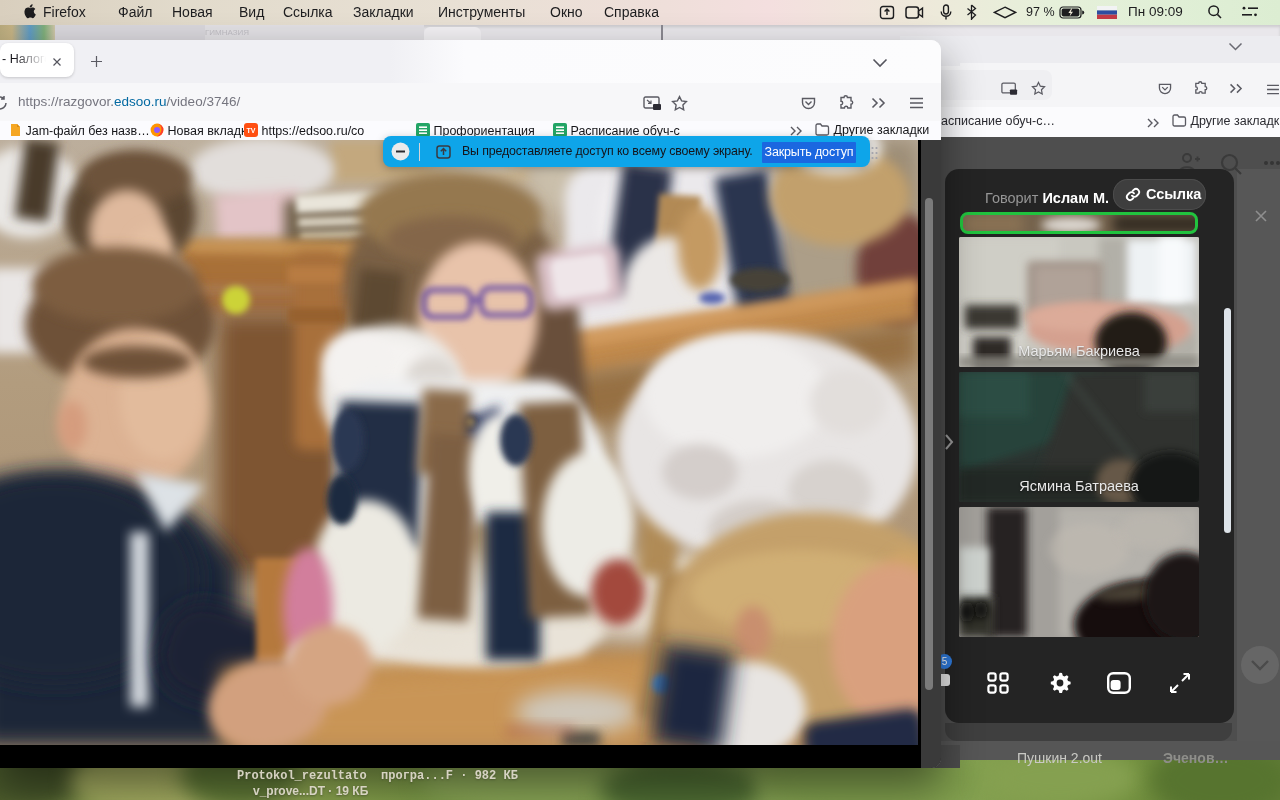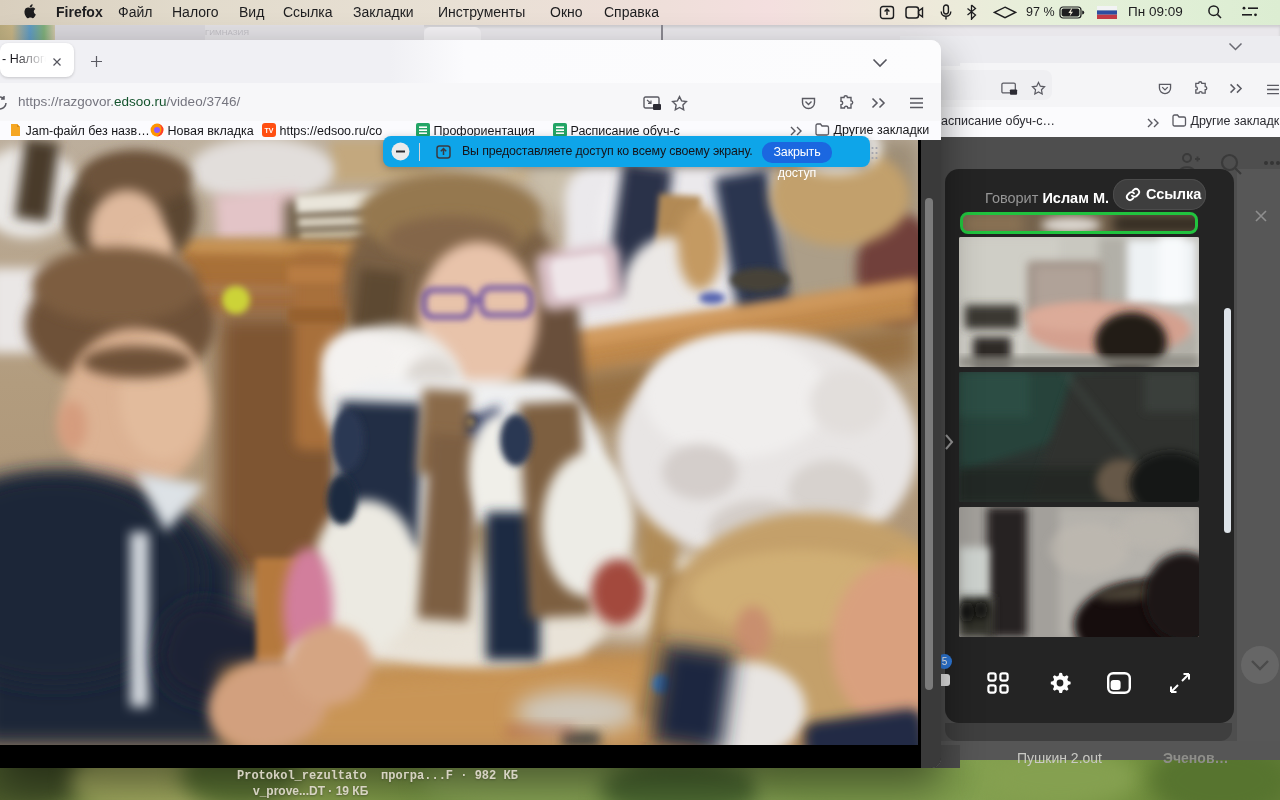--- a/index.html
+++ b/index.html
@@ -26,22 +26,22 @@
         background:linear-gradient(90deg,#f0f0f4 0,#f0f0f4 390px,#fbfbfd 465px,#fcfcfd 941px);}
   #tab{left:0;top:3px;width:74px;height:34px;background:#fff;border-radius:8px;
        box-shadow:0 1px 3px rgba(0,0,0,.18);font-size:12.5px;color:#15141a;}
   #toolbar{left:0;top:43px;width:941px;height:38px;background:#f7f7f9;}
   #bmbar{left:0;top:81px;width:941px;height:19px;background:#fbfbfe;font-size:12.5px;color:#16161a;}
   .bmi{position:absolute;top:2px;white-space:nowrap;}
   #content{left:0;top:100px;width:941px;height:628px;background:#000;border-radius:0 0 10px 0;overflow:hidden;}
   
   #notif{left:383px;top:136px;width:487px;height:31px;background:#0ea5e9;border-radius:8px;
          box-shadow:0 2px 8px rgba(0,0,0,.25);font-size:12.4px;color:#15141a;letter-spacing:-0.15px;}
-  #notifbtn{position:absolute;left:379px;top:6px;width:70px;height:21px;background:#1b67e0;
-            border-radius:10px;color:#fff;font-size:12.5px;text-align:center;line-height:21px;}
+  #notifbtn{position:absolute;left:379px;top:6px;width:94px;height:21px;background:#1b67e0;
+            border-radius:1px;color:#fff;font-size:12.5px;text-align:center;line-height:21px;}
   
   #bgwin{left:941px;top:28px;width:339px;height:772px;}
 </style>
 </head>
 <body>
 <div class="abs" id="wp">
   <div class="blob" style="left:-20px;top:0;width:110px;height:70px;background:#46552a;"></div>
   <div class="blob" style="left:70px;top:10px;width:120px;height:60px;background:#a3ab60;"></div>
   <div class="blob" style="left:180px;top:0;width:120px;height:70px;background:#5d7635;"></div>
   <div class="blob" style="left:420px;top:5px;width:220px;height:70px;background:#8aa656;"></div>
@@ -57,23 +57,23 @@
 <div class="abs" style="left:205px;top:25px;width:219px;height:15px;background:#e2e0e4;color:#c0bec4;font-size:8px;padding-top:3px;box-sizing:border-box;text-align:left;">ГИМНАЗИЯ</div>
 <div class="abs" style="left:424px;top:27px;width:57px;height:13px;background:#f2f0f3;border-radius:6px 6px 0 0;"></div>
 <div class="abs" style="left:661px;top:25px;width:2px;height:15px;background:#8a8890;"></div>
 
 <div class="abs" id="menubar">
   <span class="mi" style="left:23px;top:3px;">
     <svg width="13" height="16" viewBox="0 0 13 16">
         <path fill="#1d1d1f" d="M10.8 8.6c0-1.7 1.4-2.5 1.5-2.6-.8-1.2-2.1-1.4-2.5-1.4-1.1-.1-2.1.6-2.6.6-.5 0-1.4-.6-2.3-.6-1.2 0-2.3.7-2.9 1.8-1.2 2.1-.3 5.3.9 7 .6.9 1.3 1.8 2.2 1.8.9 0 1.2-.6 2.3-.6 1.1 0 1.4.6 2.3.6.9 0 1.5-.9 2.1-1.7.7-1 .9-1.9 1-2-.1 0-1.9-.8-2-2.9zM8.9 3.4c.5-.6.8-1.4.7-2.2-.7 0-1.6.5-2.1 1.1-.5.5-.9 1.4-.8 2.2.8.1 1.7-.5 2.2-1.1z"></path>
       </svg>
   </span>
-  <span class="mi" style="left:56px;font-weight:bold;">Firefox</span>
+  <span class="mi" style="left:43px;font-weight:normal;">Firefox</span>
   <span class="mi" style="left:118px;">Файл</span>
-  <span class="mi" style="left:172px;">Налого</span>
+  <span class="mi" style="left:172px;">Новая</span>
   <span class="mi" style="left:239px;">Вид</span>
   <span class="mi" style="left:283px;">Ссылка</span>
   <span class="mi" style="left:353px;">Закладки</span>
   <span class="mi" style="left:438px;">Инструменты</span>
   <span class="mi" style="left:550px;">Окно</span>
   <span class="mi" style="left:604px;">Справка</span>
 
   <span class="mi" style="left:879px;top:5px;">
       <svg width="16" height="15" viewBox="0 0 16 15">
         <rect x="1.5" y="1.5" width="13" height="12" rx="2.5" fill="none" stroke="#1d1d1f" stroke-width="1.4"></rect>
@@ -238,35 +238,37 @@
         <rect x="76" y="30" width="60" height="46" rx="3" fill="#b0a298" filter="url(#tb)"></rect>
         <ellipse cx="150" cy="92" rx="82" ry="26" fill="#d4a08f" filter="url(#tb)"></ellipse>
         <ellipse cx="120" cy="80" rx="55" ry="14" fill="#dcab99" filter="url(#tb)"></ellipse>
         <rect x="0" y="86" width="64" height="44" fill="#d6d4cd" filter="url(#tb)"></rect>
         <rect x="6" y="68" width="54" height="24" fill="#3a3833" filter="url(#tb)"></rect>
         <rect x="14" y="100" width="38" height="30" fill="#2f2c27" filter="url(#tb)"></rect>
         <ellipse cx="172" cy="105" rx="36" ry="30" fill="#201b19" filter="url(#tb)"></ellipse>
         <rect x="0" y="120" width="240" height="10" fill="#8a8880" filter="url(#tb)"></rect>
       </svg>
     </div>
+    <span class="abs" style="left:0;top:174px;width:268px;text-align:center;font-size:14.5px;color:#e8e8e8;text-shadow:0 1px 2px rgba(0,0,0,.5);">Марьям Бакриева</span>
 
     <div class="abs" id="th2" style="left:14px;top:203px;width:240px;height:130px;border-radius:2px;overflow:hidden;background:#31403c;">
       <svg width="240" height="130" viewBox="0 0 240 130">
         <rect width="240" height="130" fill="#343d3a"></rect>
         <polygon points="0,0 140,0 95,70 0,100" fill="#2e5248" filter="url(#tb)"></polygon>
         <rect x="0" y="0" width="70" height="45" fill="#356055" filter="url(#tb)"></rect>
         <polygon points="115,0 240,0 240,130 70,130" fill="#3b3b39" filter="url(#tb)"></polygon>
         <rect x="185" y="0" width="55" height="40" fill="#484d4a" filter="url(#tb)"></rect>
         <path d="M105,0 L185,100" stroke="#5d6b66" stroke-width="3" opacity="0.8" filter="url(#tb)"></path>
         <rect x="0" y="96" width="240" height="34" fill="#242624" opacity="0.65" filter="url(#tb)"></rect>
         <ellipse cx="162" cy="110" rx="25" ry="23" fill="#86705a" filter="url(#tb)"></ellipse>
         <ellipse cx="212" cy="112" rx="42" ry="32" fill="#191917" filter="url(#tb)"></ellipse>
         <rect width="240" height="130" fill="#161b19" opacity="0.28"></rect>
       </svg>
     </div>
+    <span class="abs" style="left:0;top:309px;width:268px;text-align:center;font-size:14.5px;color:#e8e8e8;text-shadow:0 1px 2px rgba(0,0,0,.5);">Ясмина Батраева</span>
 
     <div class="abs" id="th3" style="left:14px;top:338px;width:240px;height:130px;border-radius:2px;overflow:hidden;background:#a8a5a0;">
       <svg width="240" height="130" viewBox="0 0 240 130">
         <rect width="240" height="130" fill="#a3a09b"></rect>
         <rect x="100" y="0" width="140" height="130" fill="#b5b2ac" filter="url(#tb)"></rect>
         <rect x="28" y="0" width="40" height="130" fill="#262320" filter="url(#tb)"></rect>
         <rect x="0" y="40" width="30" height="60" fill="#cdd2ce" filter="url(#tb)"></rect>
         <rect x="0" y="90" width="35" height="40" fill="#33302a" filter="url(#tb)"></rect>
         <ellipse cx="8" cy="105" rx="7" ry="10" fill="#111" filter="url(#tb)"></ellipse>
         <ellipse cx="22" cy="103" rx="6" ry="9" fill="#111" filter="url(#tb)"></ellipse>
@@ -334,21 +336,21 @@
         <path d="M6.5 1v11M1 6.5h11" stroke="#5a5a62" stroke-width="1.2"></path>
       </svg>
     <svg class="abs" style="left:872px;top:18px;" width="16" height="10" viewBox="0 0 16 10">
         <path d="M1.5 1.5 8 8l6.5-6.5" fill="none" stroke="#55555e" stroke-width="1.6"></path>
       </svg>
   </div>
   <div class="abs" id="toolbar">
     <svg class="abs" style="left:-8px;top:12px;" width="16" height="16" viewBox="0 0 16 16">
         <path d="M14 8a6 6 0 1 1-2-4.5M12 1v3h-3" fill="none" stroke="#5a5a62" stroke-width="1.5"></path>
       </svg>
-    <span class="abs" style="left:18px;top:11px;font-size:13.5px;color:#75757f;">https://razgovor.<span style="color:#14532d;">edsoo.ru</span>/video/3746/</span>
+    <span class="abs" style="left:18px;top:11px;font-size:13.5px;color:#75757f;">https://razgovor.<span style="color:#0369a1;">edsoo.ru</span>/video/3746/</span>
     <svg class="abs" style="left:643px;top:13px;" width="19" height="14" viewBox="0 0 19 14">
         <rect x="1" y="1" width="15" height="11" rx="1.5" fill="none" stroke="#5a5a62" stroke-width="1.4"></rect>
         <path d="M4 4l4 3.2M8 4.6V7.4H5" fill="none" stroke="#5a5a62" stroke-width="1.2"></path>
         <rect x="10" y="8" width="8" height="6" rx="1" fill="#2b2a33"></rect>
       </svg>
     <svg class="abs" style="left:671px;top:12px;" width="17" height="16" viewBox="0 0 17 16">
         <path d="M8.5 1.6l2.1 4.3 4.8.7-3.5 3.4.8 4.8-4.2-2.3-4.2 2.3.8-4.8L1.6 6.6l4.8-.7z" fill="none" stroke="#5a5a62" stroke-width="1.4"></path>
       </svg>
     <svg class="abs" style="left:801px;top:13px;" width="15" height="14" viewBox="0 0 15 14">
         <path d="M1.5 2.5h12v4a6 6 0 0 1-12 0z" fill="none" stroke="#5a5a62" stroke-width="1.4"></path>
@@ -367,21 +369,21 @@
   <div class="abs" id="bmbar">
     <span class="bmi" style="left:9px;"><svg width="13" height="14" viewBox="0 0 13 14" style="vertical-align:-2px;">
           <path d="M2 1h6l3 3v9H2z" fill="#f5a623"></path>
           <path d="M8 1l3 3H8z" fill="#d88a10"></path>
         </svg> Jam-файл без назв…</span>
     <span class="bmi" style="left:150px;"><svg width="14" height="14" viewBox="0 0 14 14" style="vertical-align:-2px;">
           <circle cx="7" cy="7" r="6.4" fill="#ff9500"></circle>
           <path d="M7 .6a6.4 6.4 0 0 1 0 12.8C10 11 11.5 9 11.5 6.5 11.5 3.5 9.5.6 7 .6z" fill="#ff3b30"></path>
           <circle cx="7" cy="7" r="3" fill="#9059ff"></circle>
         </svg> Новая вкладка</span>
-    <span class="bmi" style="left:262px;"><svg width="14" height="14" viewBox="0 0 14 14" style="vertical-align:-2px;">
+    <span class="bmi" style="left:244px;"><svg width="14" height="14" viewBox="0 0 14 14" style="vertical-align:-2px;">
           <rect width="14" height="14" rx="3" fill="#ff4f12"></rect>
           <text x="7" y="10" font-size="7" fill="#fff" text-anchor="middle" font-weight="bold">TV</text>
         </svg> https://edsoo.ru/co</span>
     <span class="bmi" style="left:416px;"><svg width="14" height="14" viewBox="0 0 14 14" style="vertical-align:-2px;">
           <rect width="14" height="14" rx="2" fill="#23a566"></rect>
           <rect x="3" y="3.4" width="8" height="1.6" fill="#fff"></rect>
           <rect x="3" y="6.4" width="8" height="1.6" fill="#fff"></rect>
           <rect x="3" y="9.4" width="8" height="1.6" fill="#fff"></rect>
         </svg> Профориентация</span>
     <span class="bmi" style="left:553px;"><svg width="14" height="14" viewBox="0 0 14 14" style="vertical-align:-2px;">

